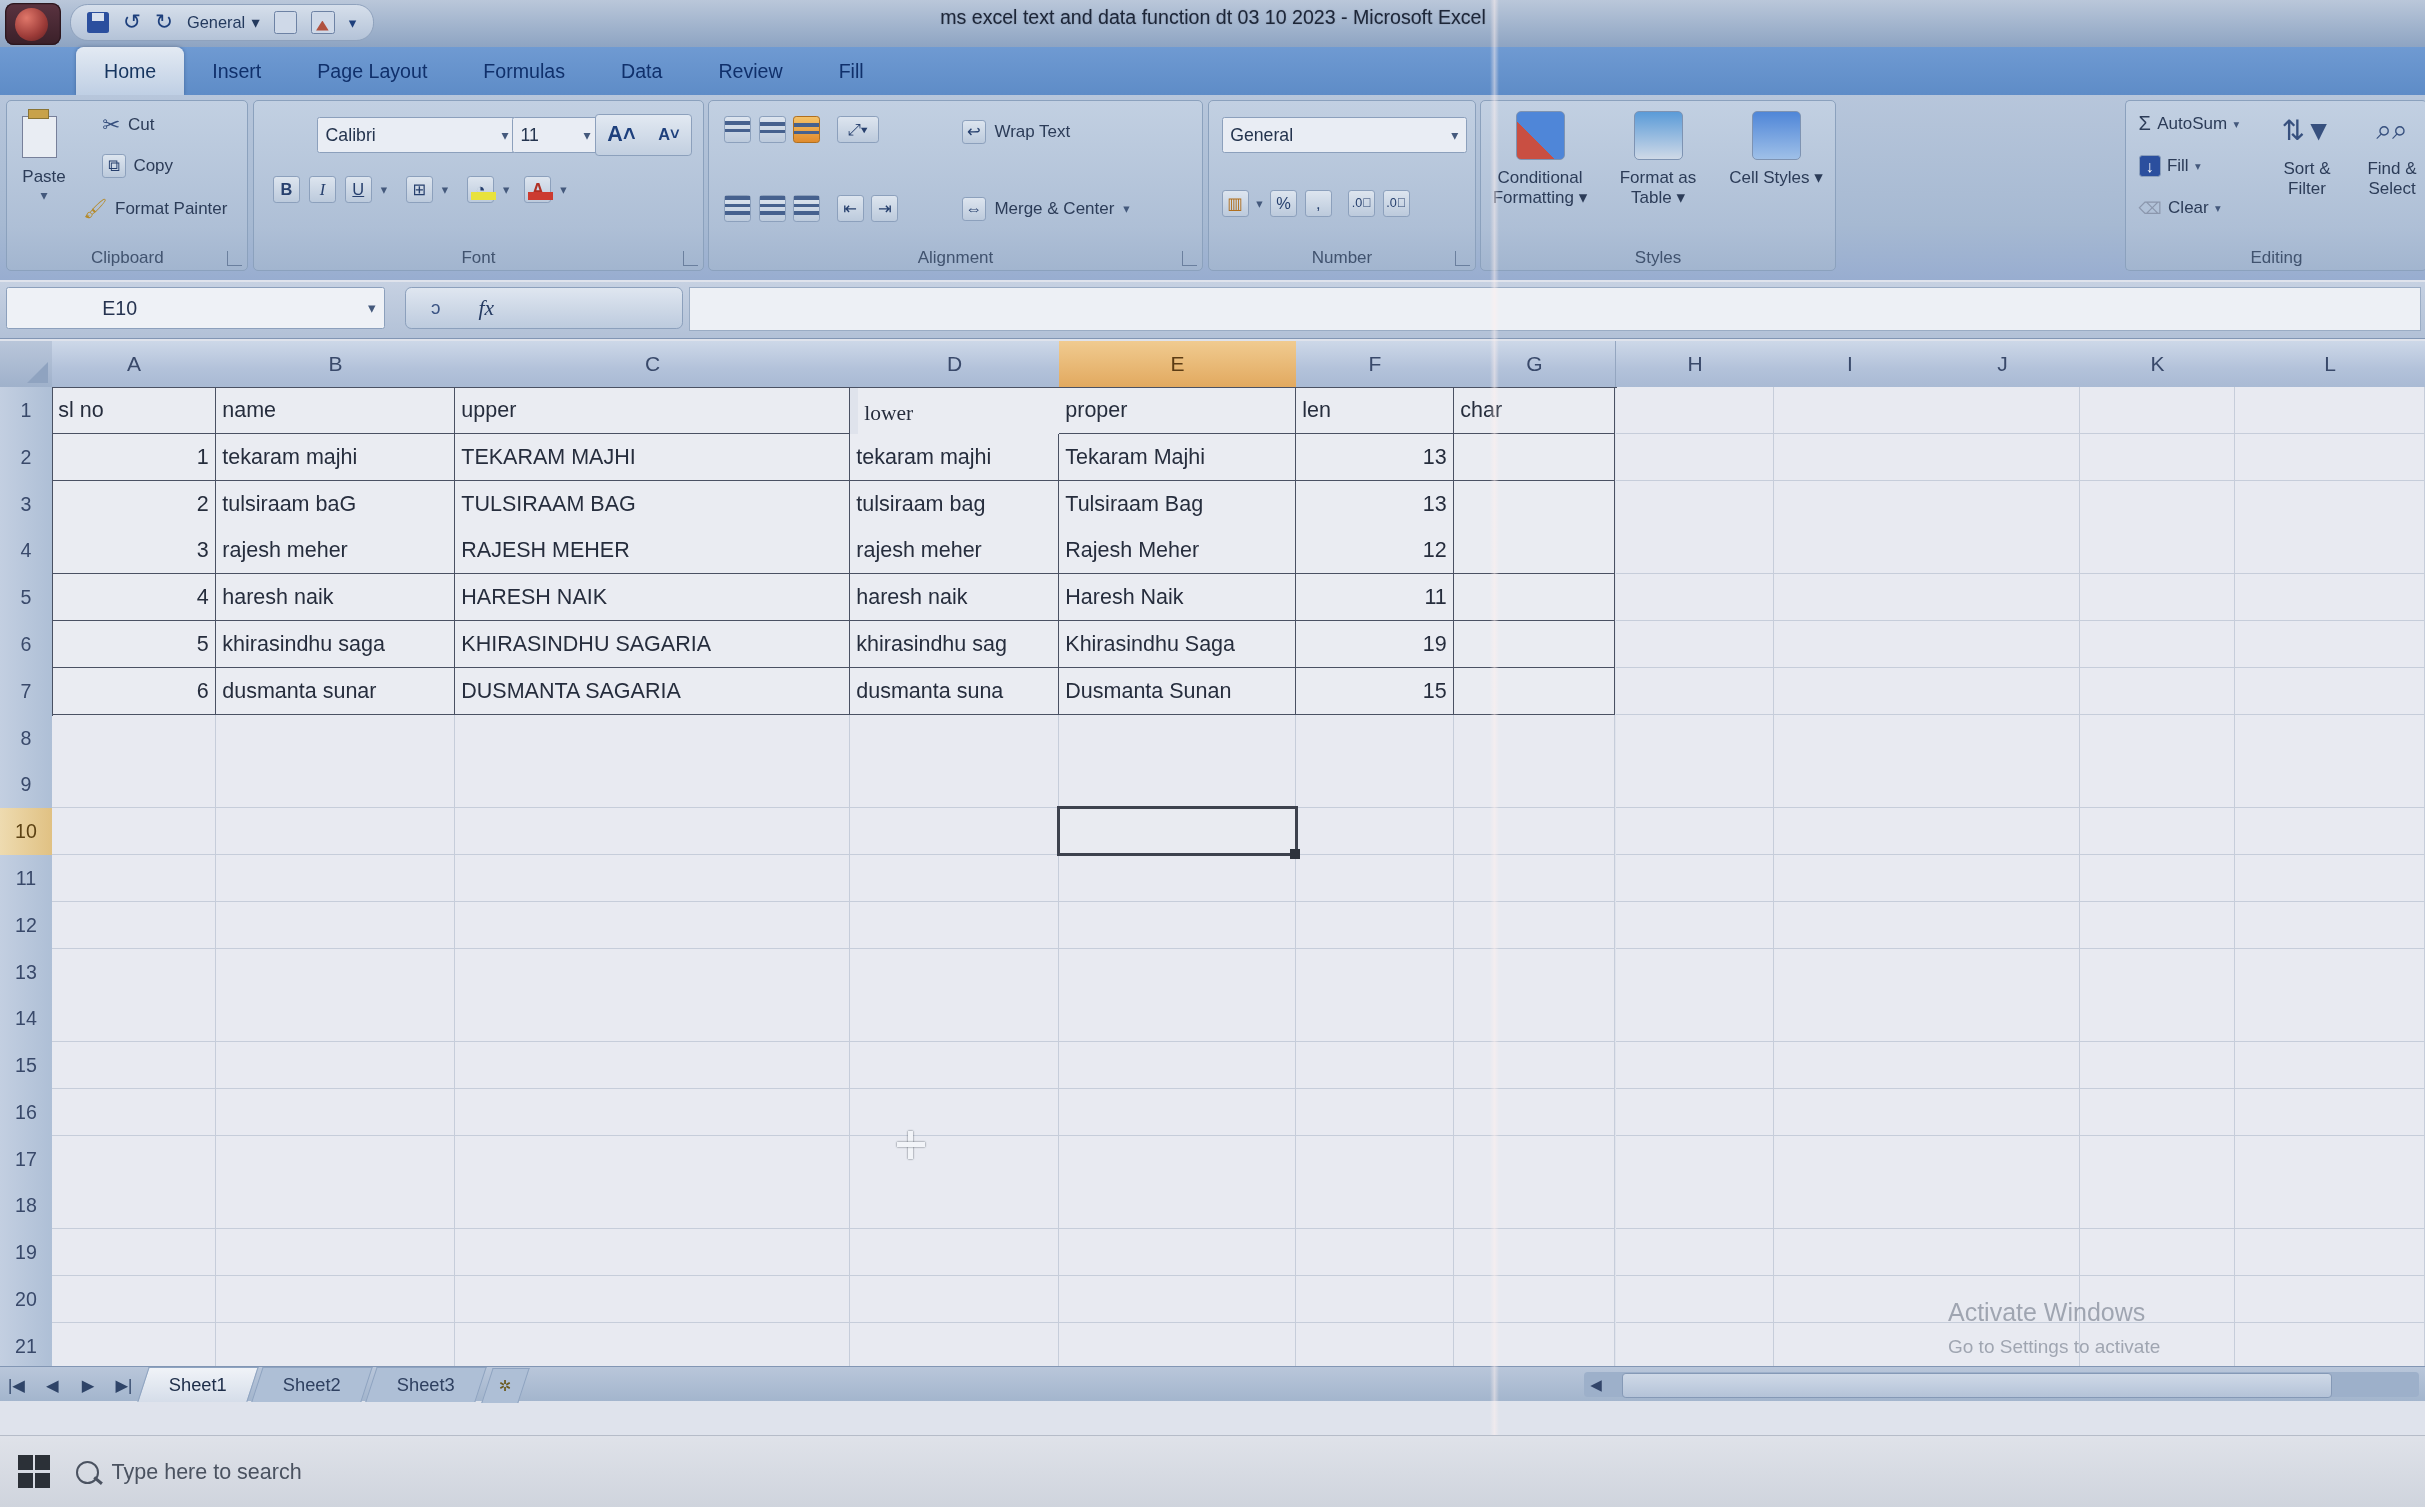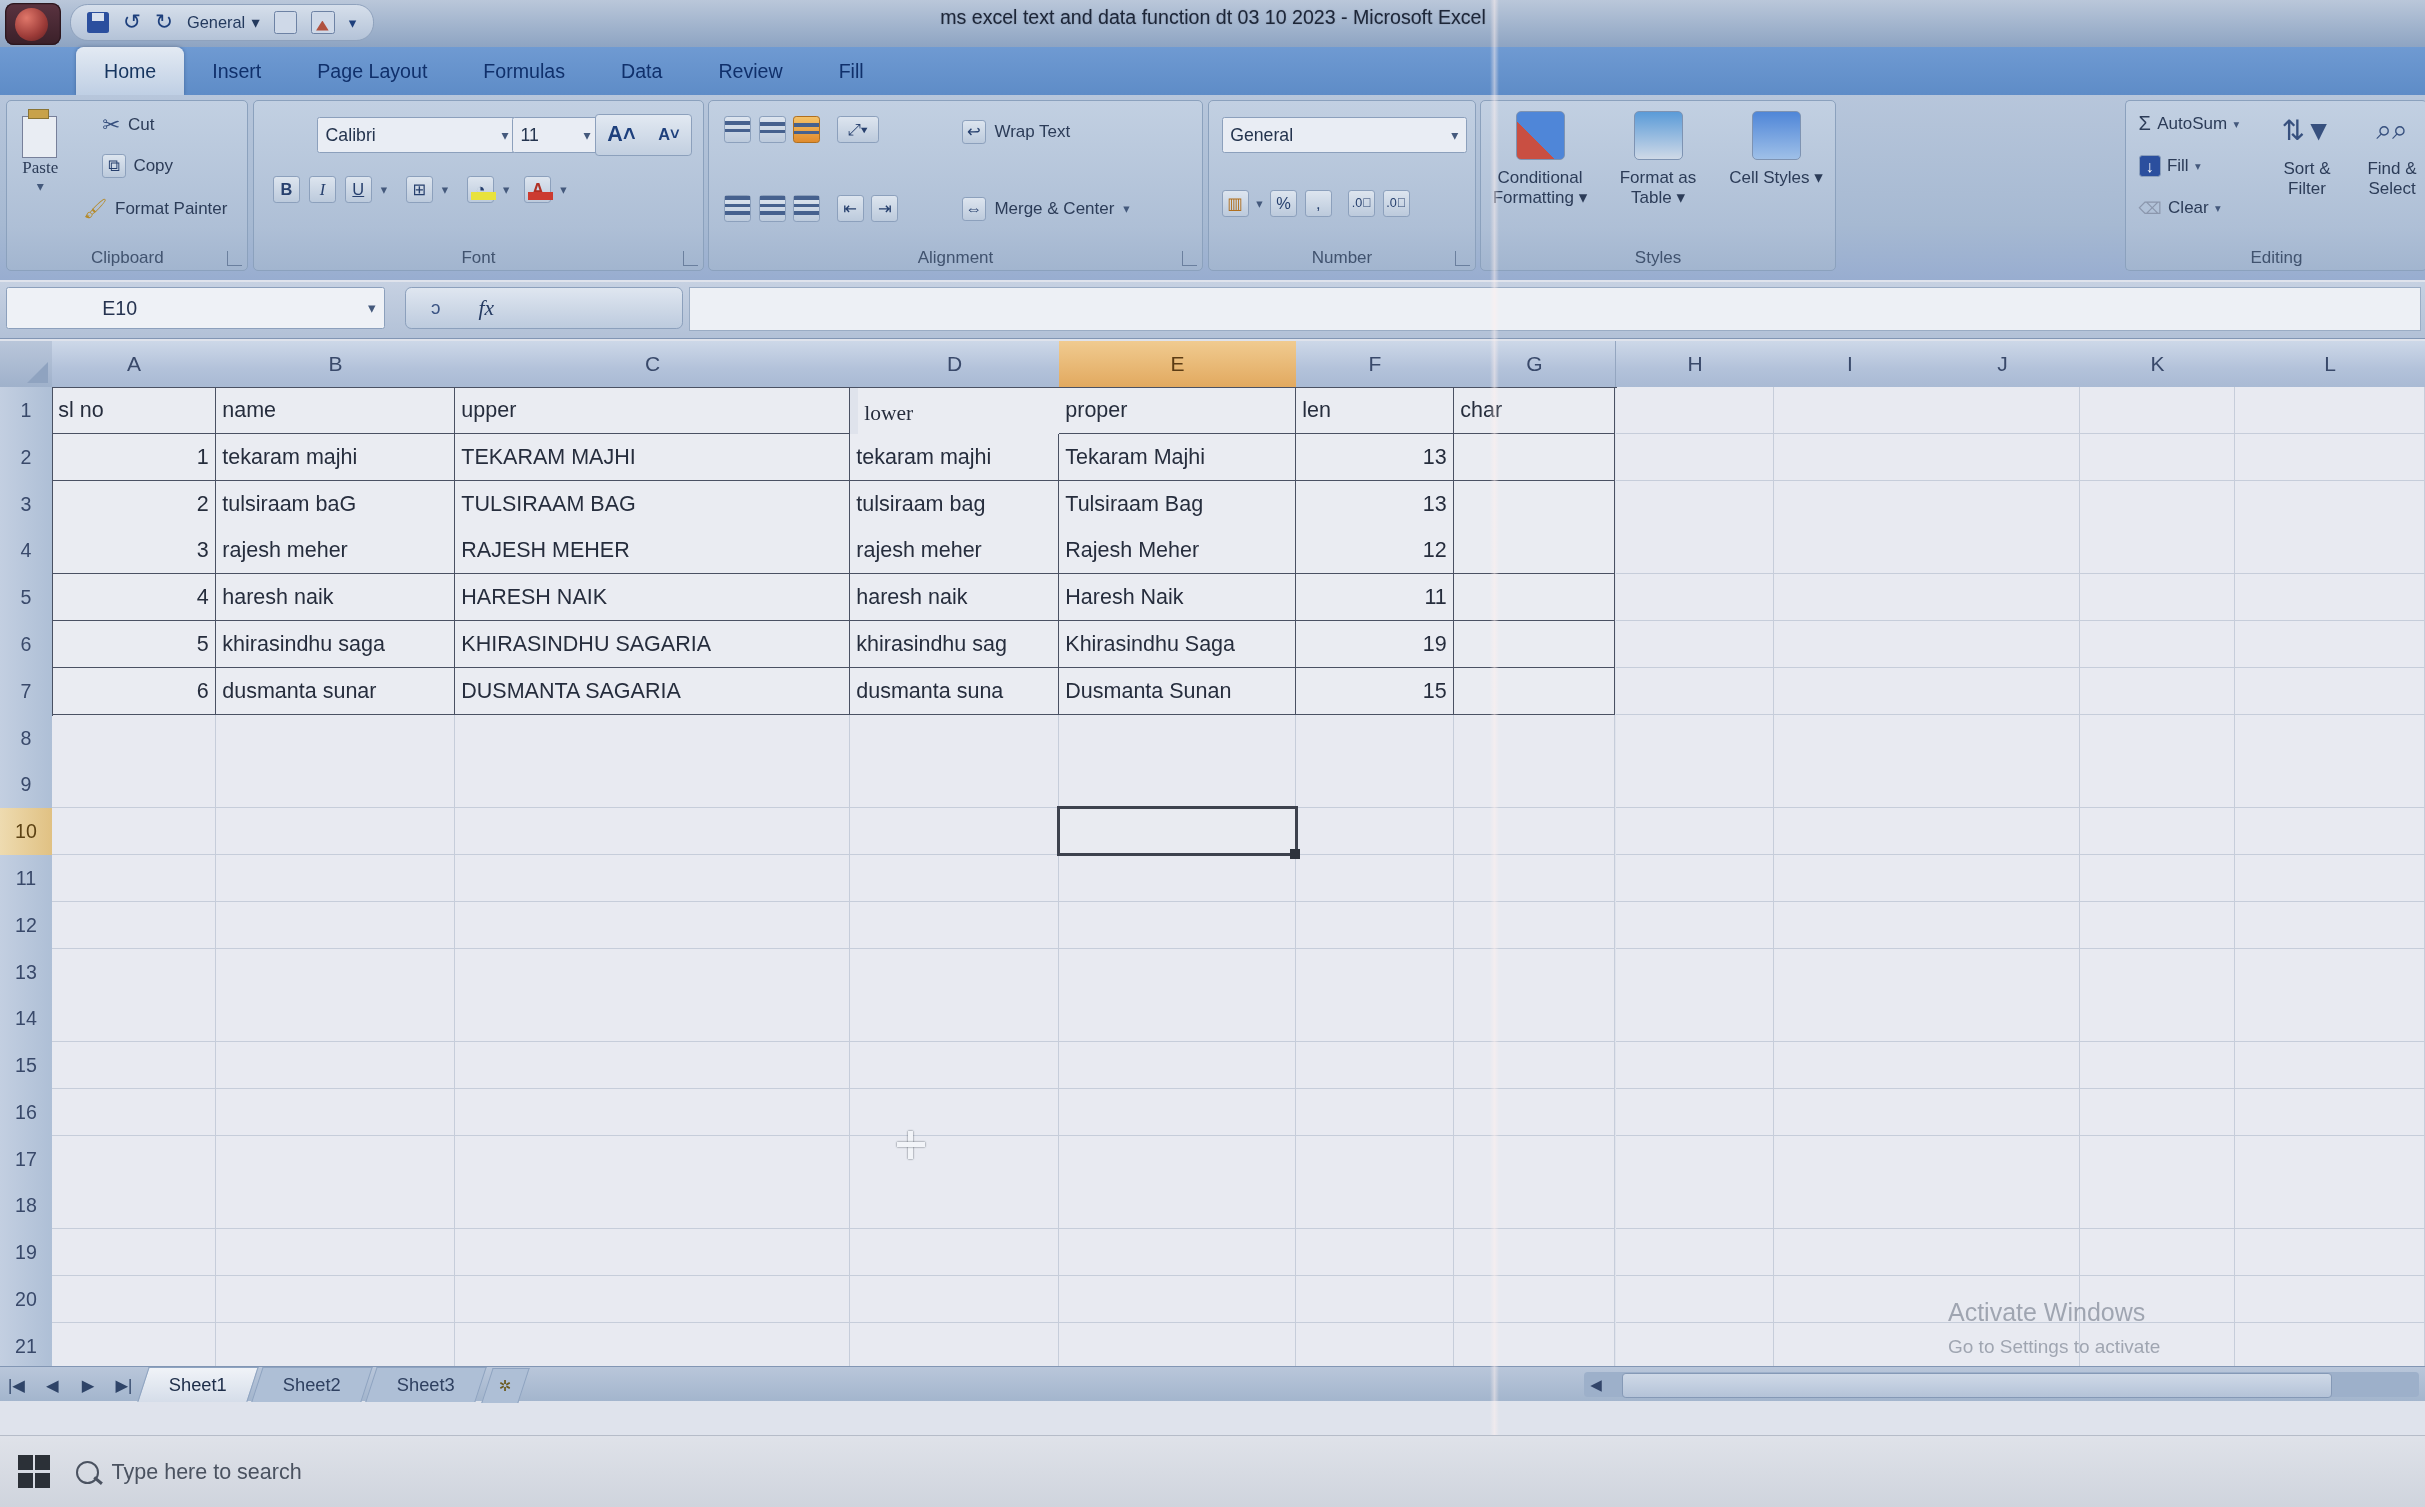--- a/index.html
+++ b/index.html
@@ -162,21 +162,21 @@
         <div class="rtab">Review</div>
         <div class="rtab">Fill</div>
       </div>
   </div>
 
   <div id="ribbon" class="abs">
 
     <div class="rgroup" style="left:6.3px;width:240px;">
       <div class="abs" style="left:15px;top:15px;">
         <div class="icon-paste"></div>
-        <div class="rbtn-lbl" style="margin-top:0;font-family:Liberation Serif, serif;">Paste</div>
+        <div class="rbtn-lbl" style="margin-top:9px;">Paste</div>
         <div style="font-size:14px;color:#44597c;text-align:center;">▾</div>
       </div>
       <div class="abs" style="left:95px;top:11.4px;display:flex;align-items:center;gap:7.6px;">
         <span class="cutglyph">✂</span>
           <span class="rbtn-lbl">Cut</span>
       </div>
       <div class="abs" style="left:95px;top:53px;display:flex;align-items:center;gap:7.6px;">
         <span class="small-sq" style="width:21.5px;height:21.5px;line-height:21.5px;">⧉</span>
           <span class="rbtn-lbl">Copy</span>
       </div>

